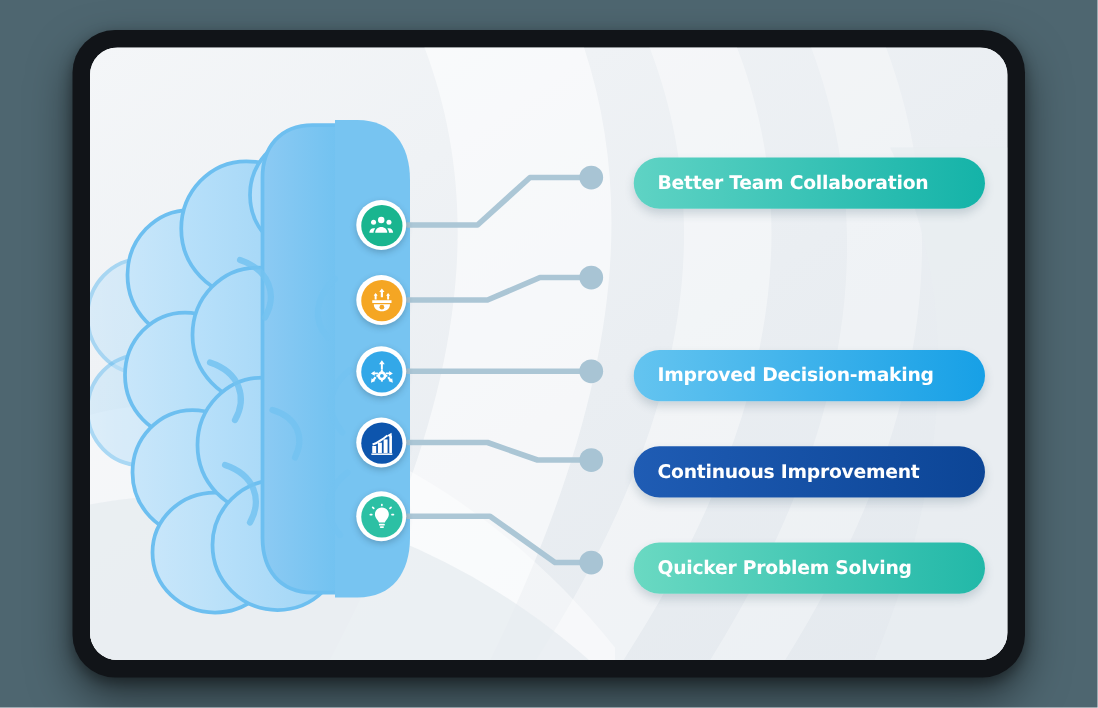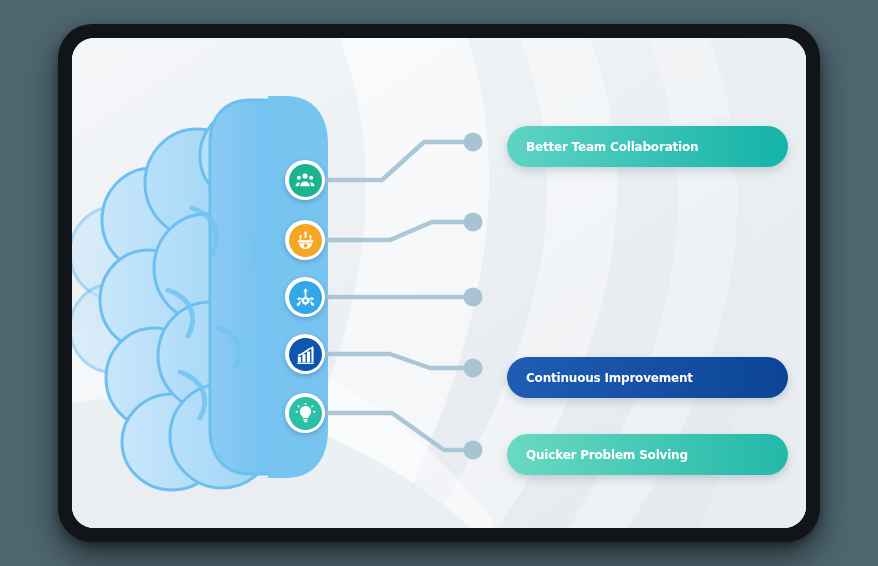--- a/index.html
+++ b/index.html
@@ -66,21 +66,21 @@
   
   .pill {
     position:absolute;
     height:41px;
     width:281px;
     border-radius:21px;
     display:flex;
     align-items:center;
     padding-left:19px;
     color:#ffffff;
-    font-size:12px;
+    font-size:15px;
     font-weight:bold;
     letter-spacing:-0.2px;
     white-space:nowrap;
     box-shadow:0 4px 8px rgba(60,90,110,0.22);
   }
   .pill .plabel { line-height:1; }
 </style>
 </head>
 <body>
 
@@ -271,20 +271,23 @@
           </g>
         </svg>
       </div>
     </div>
 
     <div class="pill" style="top: 88px; left: 435px; background: linear-gradient(90deg, rgb(95, 211, 196) 0%, rgb(20, 179, 168) 100%);">
       <span class="plabel">Better Team Collaboration</span>
     </div>
 
 
+    <div class="pill" style="top: 242px; left: 435px; background: linear-gradient(90deg, rgb(100, 196, 240) 0%, rgb(23, 160, 230) 100%);">
+      <span class="plabel">Improved Decision-making</span>
+    </div>
 
     <div class="pill" style="top: 396px; left: 435px; background: linear-gradient(90deg, rgb(106, 217, 194) 0%, rgb(34, 184, 168) 100%);">
       <span class="plabel">Quicker Problem Solving</span>
     </div>
 
     <div class="pill" style="top: 319px; left: 435px; background: linear-gradient(90deg, rgb(31, 92, 180) 0%, rgb(12, 69, 150) 100%);">
       <span class="plabel">Continuous Improvement</span>
     </div>
 
   </div>

